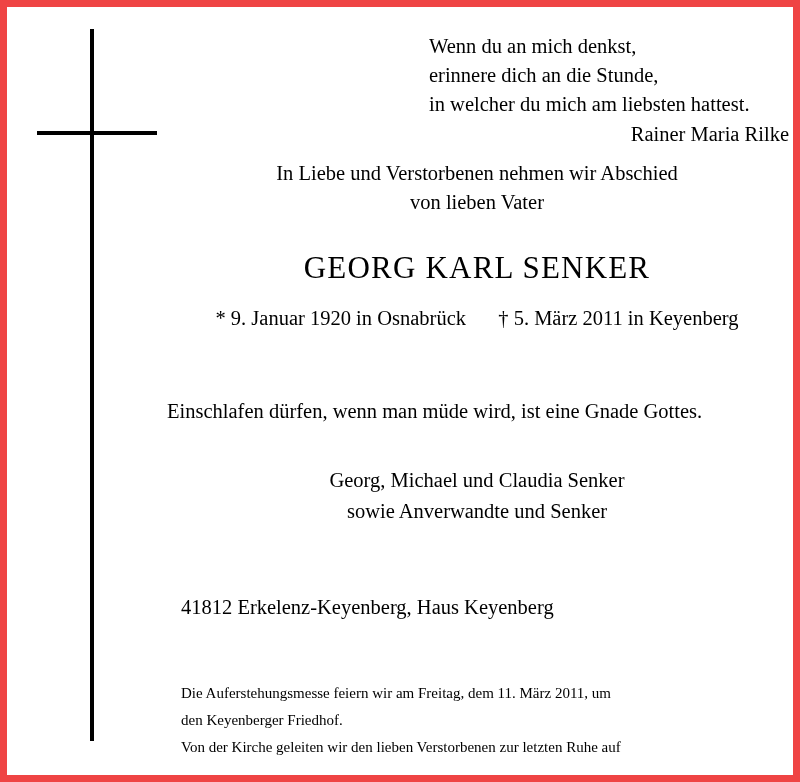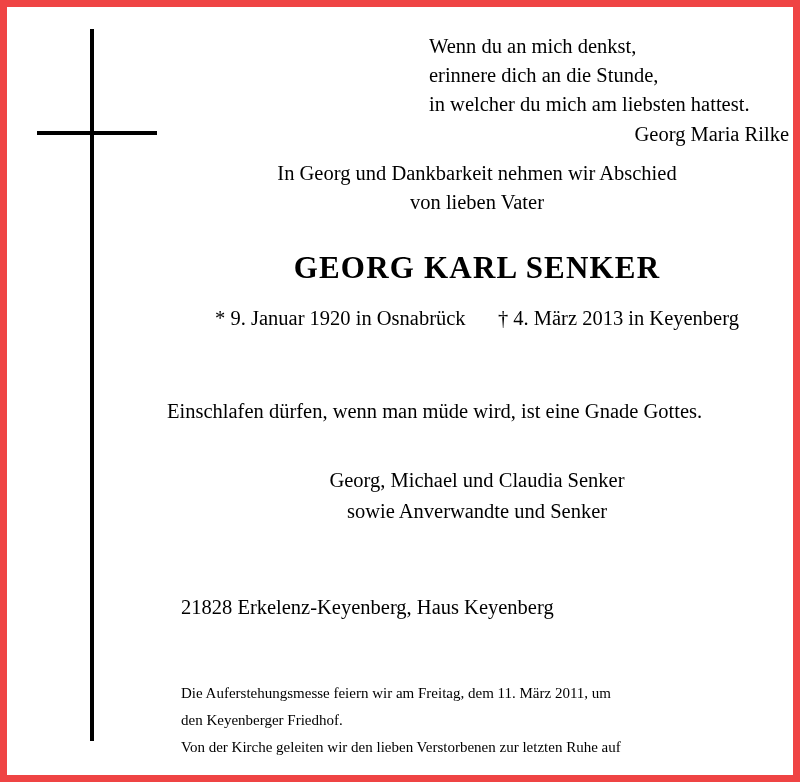--- a/index.html
+++ b/index.html
@@ -78,21 +78,21 @@
     line-height: 29px;
   }
 
   .name {
     position: absolute;
     left: 0;
     top: 243px;
     width: 620px;
     text-align: center;
     font-size: 31px;
-    font-weight: bold;
+    font-weight: normal;
     letter-spacing: 1.2px;
   }
 
   .dates {
     position: absolute;
     left: 0;
     top: 300px;
     width: 620px;
     text-align: center;
     font-size: 20.5px;
@@ -152,44 +152,44 @@
     <div class="vbar"></div>
     <div class="hbar"></div>
   </div>
 
   <div class="content">
 
     <div class="quote">
       <div>Wenn du an mich denkst,</div>
       <div>erinnere dich an die Stunde,</div>
       <div>in welcher du mich am liebsten hattest.</div>
-      <span class="author">Georg Maria Rilke</span>
+      <span class="author">Rainer Maria Rilke</span>
     </div>
 
     <div class="intro">
-      <div>In Georg und Dankbarkeit nehmen wir Abschied</div>
+      <div>In Liebe und Verstorbenen nehmen wir Abschied</div>
       <div>von lieben Vater</div>
     </div>
 
     <div class="name">GEORG KARL SENKER</div>
 
     <div class="dates">
       <span>* 9. Januar 1920 in Osnabrück</span>
       <span class="sep"></span>
-      <span>† 4. März 2013 in Keyenberg</span>
+      <span>† 5. März 2011 in Keyenberg</span>
     </div>
 
     <div class="verse">Einschlafen dürfen, wenn man müde wird, ist eine Gnade Gottes.</div>
 
     <div class="family">
       <span>Georg, Michael und Claudia Senker</span>
       <span class="line2">sowie Anverwandte und Senker</span>
     </div>
 
-    <div class="address">21828 Erkelenz-Keyenberg, Haus Keyenberg</div>
+    <div class="address">41812 Erkelenz-Keyenberg, Haus Keyenberg</div>
 
     <div class="service">
       <span>Die Auferstehungsmesse feiern wir am Freitag, dem 11. März 2011, um</span>
       <span>den Keyenberger Friedhof.</span>
       <span>Von der Kirche geleiten wir den lieben Verstorbenen zur letzten Ruhe auf</span>
     </div>
 
   </div>
 </div>
 

